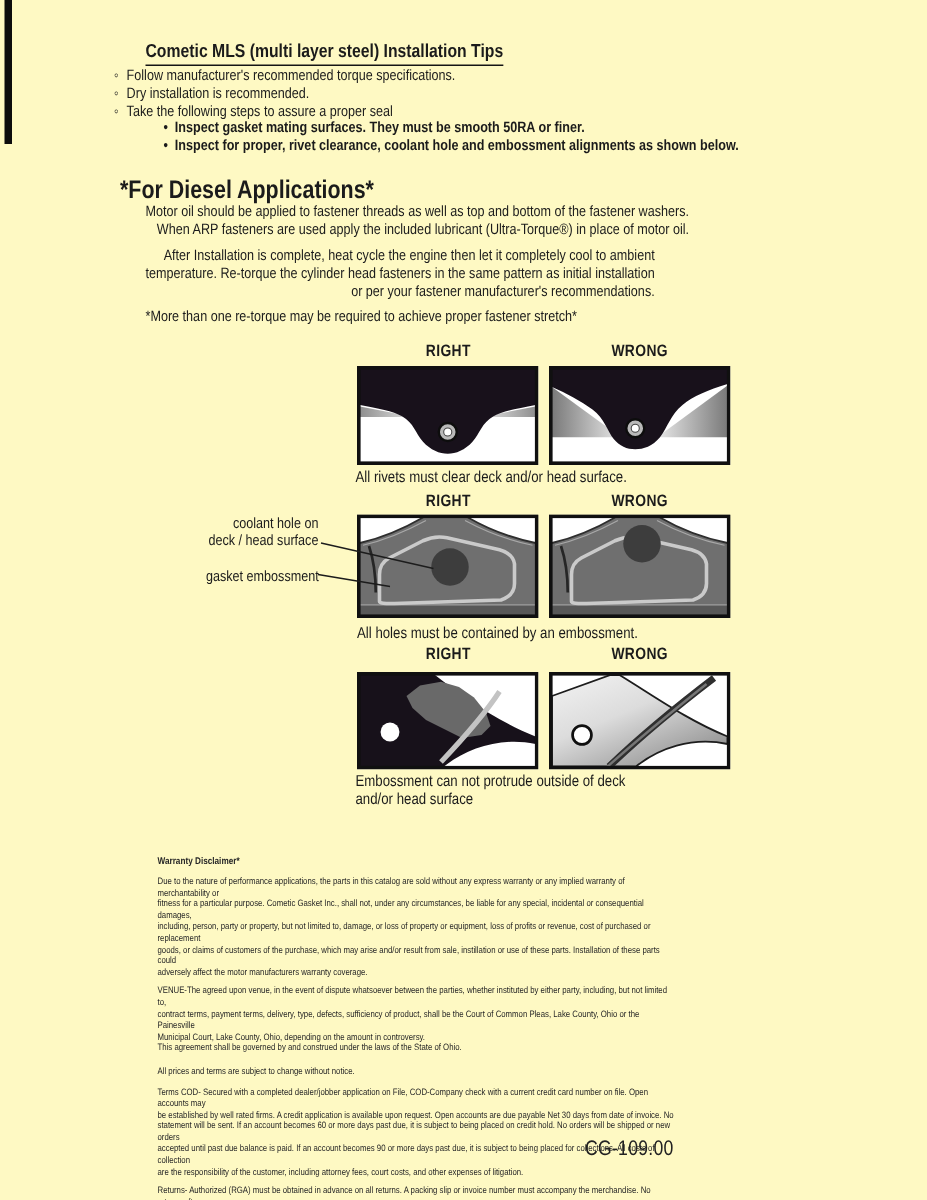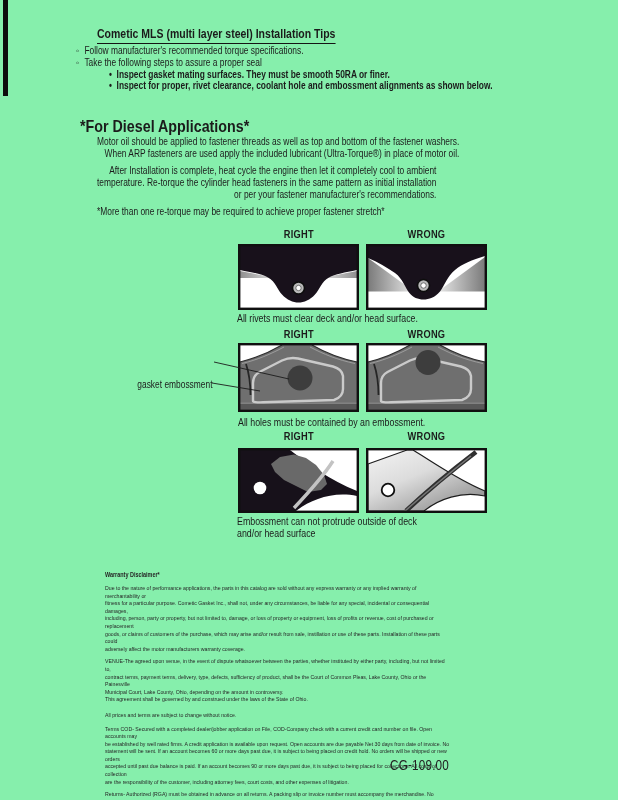--- a/index.html
+++ b/index.html
@@ -1,16 +1,16 @@
 <!DOCTYPE html>
 <html><head>
 <meta charset="utf-8">
 <style>
   html,body{margin:0;padding:0;background:#fff;}
-  .page{position:relative;width:618px;height:800px;background:#86efac;overflow:hidden;
+  .page{position:relative;width:618px;height:800px;background:#fef9c3;overflow:hidden;
         font-family:"Liberation Sans","DejaVu Sans",sans-serif;color:#1b1b1b;}
   .cx{display:inline-block;transform:scaleX(0.84);transform-origin:0 0;white-space:inherit;}
   .cx-c{display:inline-block;transform:scaleX(0.84);transform-origin:50% 0;}
   .cx-r{display:inline-block;transform:scaleX(0.84);transform-origin:100% 0;}
 
   .scan-bar{position:absolute;left:3px;top:0;width:5px;height:96px;background:#0d0d0d;}
 
   .title{position:absolute;left:97px;top:27px;margin:0;font-size:12.5px;font-weight:bold;white-space:nowrap;}
   .title .cx{border-bottom:1.5px solid #141414;padding-bottom:2px;}
 
@@ -55,20 +55,21 @@
 <body>
 
 <div class="page">
 
   <div class="scan-bar"></div>
 
   <h1 class="title"><span class="cx">Cometic MLS (multi layer steel) Installation Tips</span></h1>
 
   <div class="tips">
     <div class="tip l1"><span class="cx"><span class="mk">◦</span><span>Follow manufacturer's recommended torque specifications.</span></span></div>
+    <div class="tip l1"><span class="cx"><span class="mk">◦</span><span>Dry installation is recommended.</span></span></div>
     <div class="tip l1"><span class="cx"><span class="mk">◦</span><span>Take the following steps to assure a proper seal</span></span></div>
     <div class="tip l2"><span class="cx"><span class="mk">•</span><span>Inspect gasket mating surfaces.  They must be smooth 50RA or finer.</span></span></div>
     <div class="tip l2"><span class="cx"><span class="mk">•</span><span>Inspect for proper, rivet clearance, coolant hole and embossment alignments as shown below.</span></span></div>
   </div>
 
   <h2 class="h-diesel"><span class="cx">*For Diesel Applications*</span></h2>
   <p class="bodytext p1"><span class="cx">Motor oil should be applied to fastener threads as well as top and bottom of the fastener washers.
 When ARP fasteners are used apply the included lubricant (Ultra-Torque®) in place of motor oil.</span></p>
   <p class="bodytext note"><span class="cx">*More than one re-torque may be required to achieve proper fastener stretch*</span></p>
   <p class="bodytext p2"><span class="cx">After Installation is complete, heat cycle the engine then let it completely cool to ambient
@@ -116,20 +117,22 @@
     <circle cx="57.5" cy="41.5" r="6" fill="#b9b9b9" stroke="#0d0d0d" stroke-width="1.6"></circle>
     <circle cx="57.5" cy="41.5" r="2.7" fill="#ffffff" stroke="#444444" stroke-width="0.7"></circle>
     <rect x="1.2" y="1.2" width="118.6" height="63.6" fill="none" stroke="#101010" stroke-width="2.4"></rect>
   </svg>
 
   <div class="caption cap1"><span class="cx">All rivets must clear deck and/or head surface.</span></div>
 
   <div class="dg-h r2 c1"><span class="cx-c">RIGHT</span></div>
   <div class="dg-h r2 c2"><span class="cx-c">WRONG</span></div>
 
+  <div class="lbl lbl-coolant"><span class="cx-r">coolant hole on
+deck / head surface</span></div>
   <div class="lbl lbl-emboss"><span class="cx-r">gasket embossment</span></div>
 
   <svg class="leaders" viewBox="0 0 95 45">
     <line x1="11" y1="8" x2="86" y2="25" stroke="#1c1c1c" stroke-width="0.9"></line>
     <line x1="9" y1="29" x2="57" y2="37" stroke="#1c1c1c" stroke-width="0.9"></line>
   </svg>
 
   <svg class="fig row2 c1" viewBox="0 0 121 69">
     <rect x="0" y="0" width="121" height="69" fill="#6f6f6f"></rect>
     <path d="M2,2 H44 C31,9.5 17,15.5 2,19 Z" fill="#ffffff"></path>

